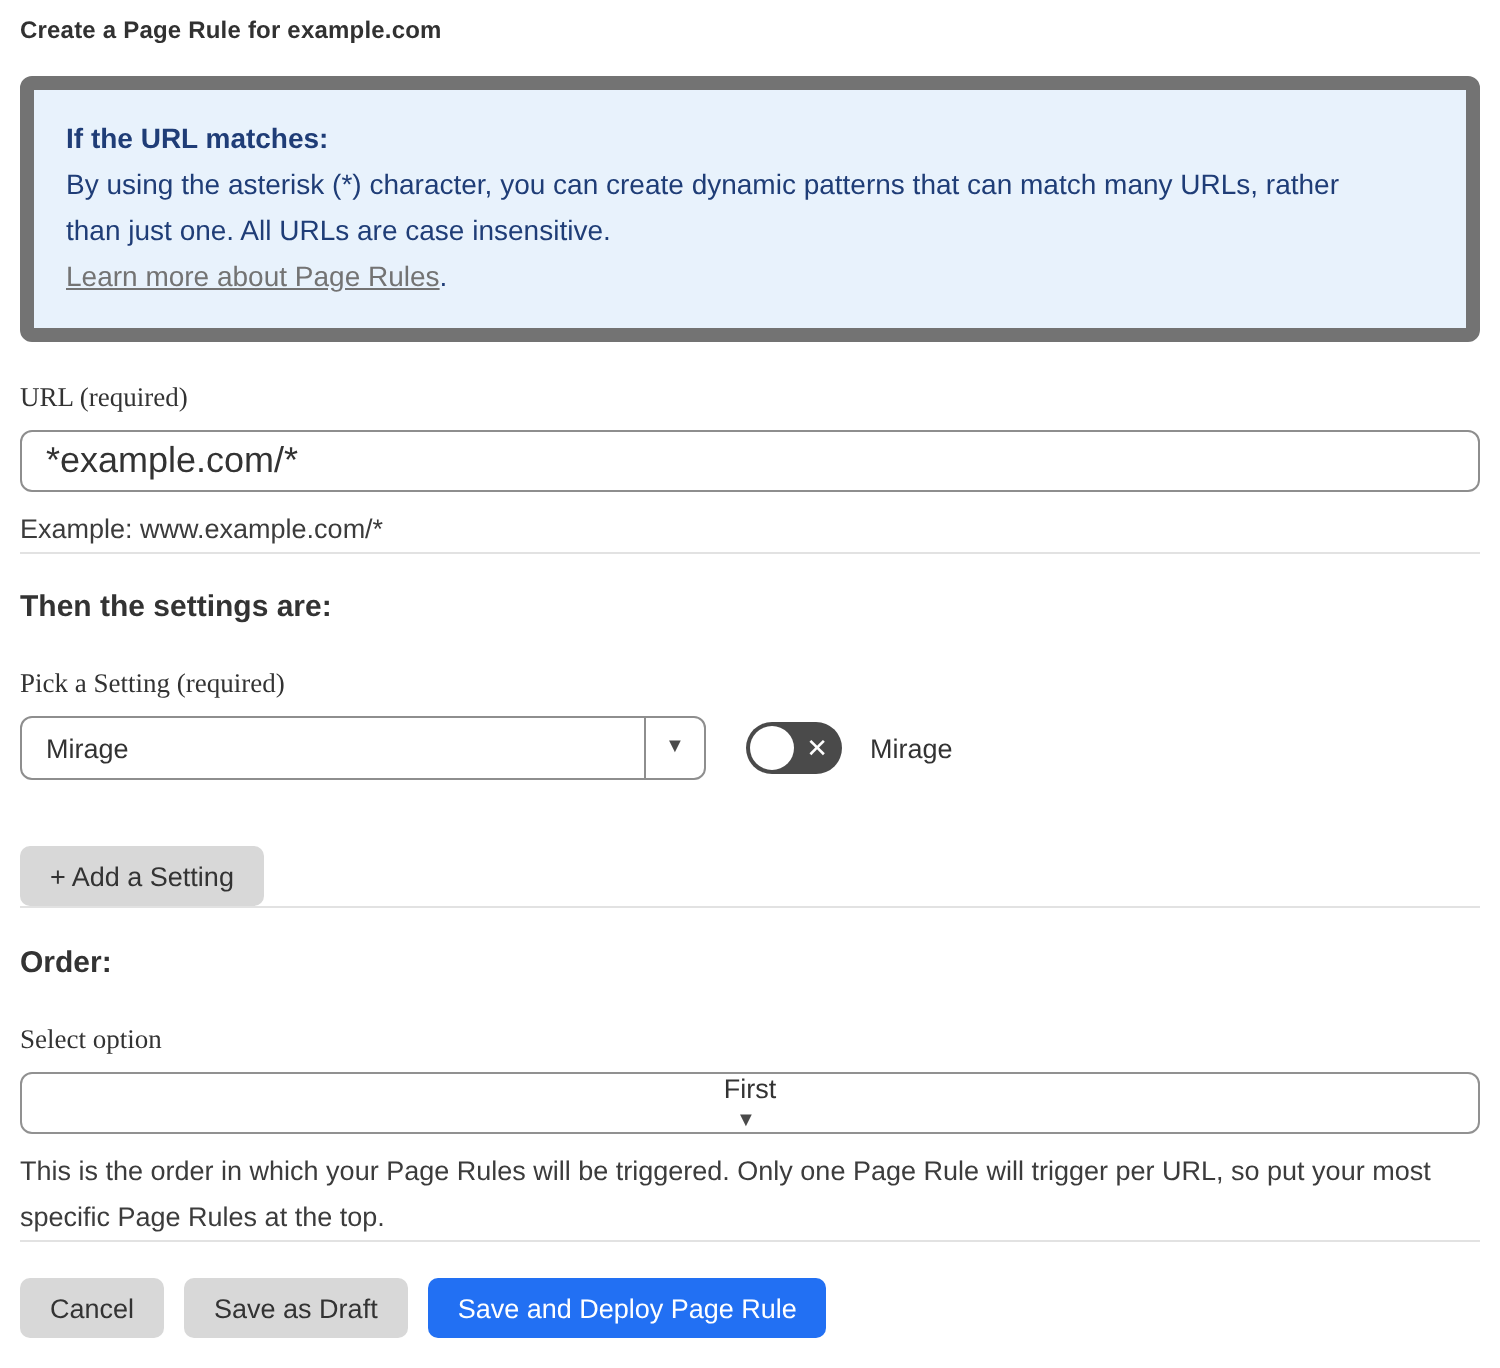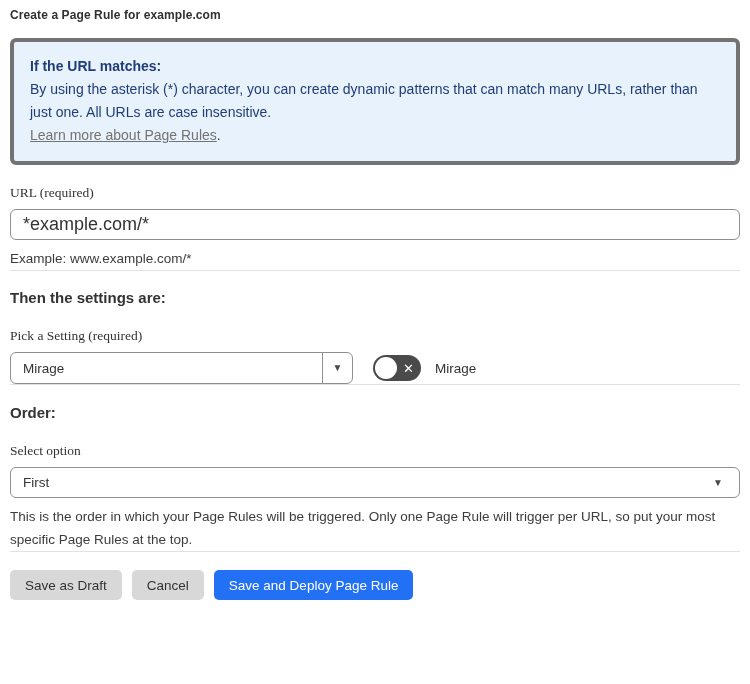--- a/index.html
+++ b/index.html
@@ -17,21 +17,21 @@
     font-size: 12px;
     font-weight: bold;
     color: #313131;
     letter-spacing: 0.1px;
     margin-bottom: 16px;
   }
 
   
   .info-box {
     background: #e8f2fc;
-    border: 4px solid #737373;
+    border: 7px solid #737373;
     border-radius: 6px;
     padding: 13px 33px 14px 16px;
     color: #1f3d77;
     font-size: 14px;
     line-height: 23px;
   }
   .info-heading { font-weight: bold; }
   .info-body { max-width: 700px; }
   .info-link-line { margin-top: 0; }
   .info-link {
@@ -192,20 +192,21 @@
     border: 1px solid #919191;
     border-radius: 6px;
     background: #ffffff;
     display: flex;
     align-items: center;
     justify-content: space-between;
     padding: 0 12px 0 12px;
     font-size: 13.5px;
     color: #333333;
     cursor: pointer;
+    flex-direction: column;
   }
   .full-select .arrow-glyph { padding-right: 4px; }
 
   .settings-heading { margin-top: 18px; }
   .pick-label { margin-top: 22px; margin-bottom: 0; }
 
   .actions {
     display: flex;
     align-items: center;
     gap: 10px;
@@ -244,35 +245,36 @@
     </div>
     <div class="toggle-group">
       <span class="toggle" role="switch" aria-checked="false">
         <span class="knob"></span>
         <span class="toggle-x">✕</span>
       </span>
       <span class="toggle-label">Mirage</span>
     </div>
   </div>
 
+  <button class="btn btn-gray add-setting-btn">+ Add a Setting</button>
 
   <hr class="divider divider-2">
 
   <h2 class="section-heading order-heading">Order:</h2>
 
   <label class="field-label order-label">Select option</label>
 
   <div class="full-select">
     <span>First</span>
     <span class="arrow-glyph">▼</span>
   </div>
 
   <div class="helper-text">This is the order in which your Page Rules will be triggered. Only one Page Rule will trigger per URL, so put your most specific Page Rules at the top.</div>
 
   <hr class="divider divider-3">
 
   <div class="actions">
+    <button class="btn btn-gray">Cancel</button>
     <button class="btn btn-gray">Save as Draft</button>
-    <button class="btn btn-gray">Cancel</button>
     <button class="btn btn-blue">Save and Deploy Page Rule</button>
   </div>
 
 </div>
 
 </body></html>

